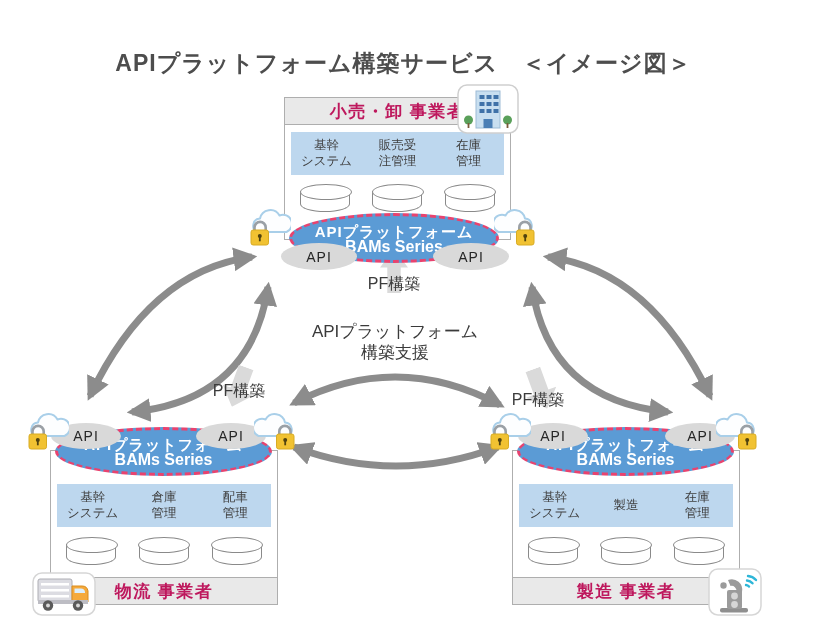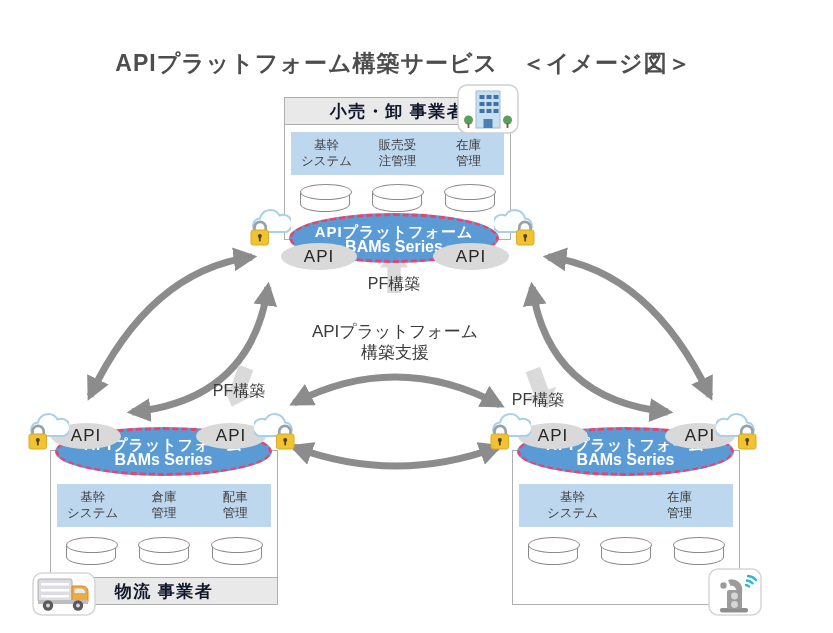--- a/index.html
+++ b/index.html
@@ -33,21 +33,21 @@
 
   .support {
     position: absolute; left: 295px; top: 321px; width: 200px; text-align: center;
     font-size: 17px; line-height: 21px; color: #3a3a3a; z-index: 2;
   }
 
   .entity-box { position: absolute; background: #fff; border: 1px solid #aeaeae; z-index: 2; }
   .band {
     position: absolute; left: 0; right: 0; height: 27px; background: var(--band-gray, #e9e9e9);
     display: flex; align-items: center; justify-content: center;
-    font-size: 17px; font-weight: bold; color: #0f172a; letter-spacing: 1.5px;
+    font-size: 17px; font-weight: bold; color: #be185d; letter-spacing: 1.5px;
   }
   .band.top { top: 0; border-bottom: 1px solid #aeaeae; }
   .band.bot { bottom: 0; border-top: 1px solid #aeaeae; }
 
   .modules { position: absolute; left: 6px; right: 6px; display: flex; }
   .module {
     flex: 1; height: 43px; background: var(--module-blue, #bdd7ee);
     display: flex; align-items: center; justify-content: center; text-align: center;
     font-size: 12.5px; line-height: 1.25; color: #404040; white-space: pre-line;
   }
@@ -68,21 +68,21 @@
     border: 3px dashed var(--dashed-pink, #e8436f); z-index: 3;
     display: flex; flex-direction: column; align-items: center; justify-content: center;
     color: #fff; text-align: center;
   }
   .oval .l1 { font-size: 15px; font-weight: bold; letter-spacing: 1px; line-height: 17px; }
   .oval .l2 { font-size: 16px; font-weight: bold; line-height: 14px; }
 
   .pill {
     position: absolute; background: var(--pill-gray, #d9d9d9); border-radius: 50%;
     display: flex; align-items: center; justify-content: center;
-    font-size: 17px; color: #262626; z-index: 4; letter-spacing: 1px;
+    font-size: 14px; color: #262626; z-index: 4; letter-spacing: 1px;
   }
   .pill.w76 { width: 76px; height: 27px; }
   .pill.w70 { width: 70px; height: 26px; }
 
   .icon { position: absolute; z-index: 5; }
   .flip { transform: scaleX(-1); }
 </style>
 </head>
 <body>
 
@@ -163,28 +163,30 @@
     <div class="l1">APIプラットフォーム</div>
     <div class="l2">BAMs Series</div>
   </div>
   <div class="pill w70" style="left:51px; top:423px;">API</div>
   <div class="pill w70" style="left:196px; top:423px;">API</div>
 
   <div class="entity-box" style="left:512px; top:450px; width:228px; height:155px;">
     <div class="modules" style="top:33px;">
       <div class="module">基幹
 システム</div>
+      <div class="module">製造</div>
       <div class="module">在庫
 管理</div>
     </div>
     <div class="cyls" style="top:86px;">
       <div class="cyl"></div>
       <div class="cyl"></div>
       <div class="cyl"></div>
     </div>
+    <div class="band bot">製造 事業者</div>
   </div>
 
   <div class="oval" style="left:517px; top:427px; width:217px; height:49px;">
     <div class="l1">APIプラットフォーム</div>
     <div class="l2">BAMs Series</div>
   </div>
   <div class="pill w70" style="left:518px; top:423px;">API</div>
   <div class="pill w70" style="left:665px; top:423px;">API</div>
 
   <span class="icon" style="left:241px; top:205px;">

